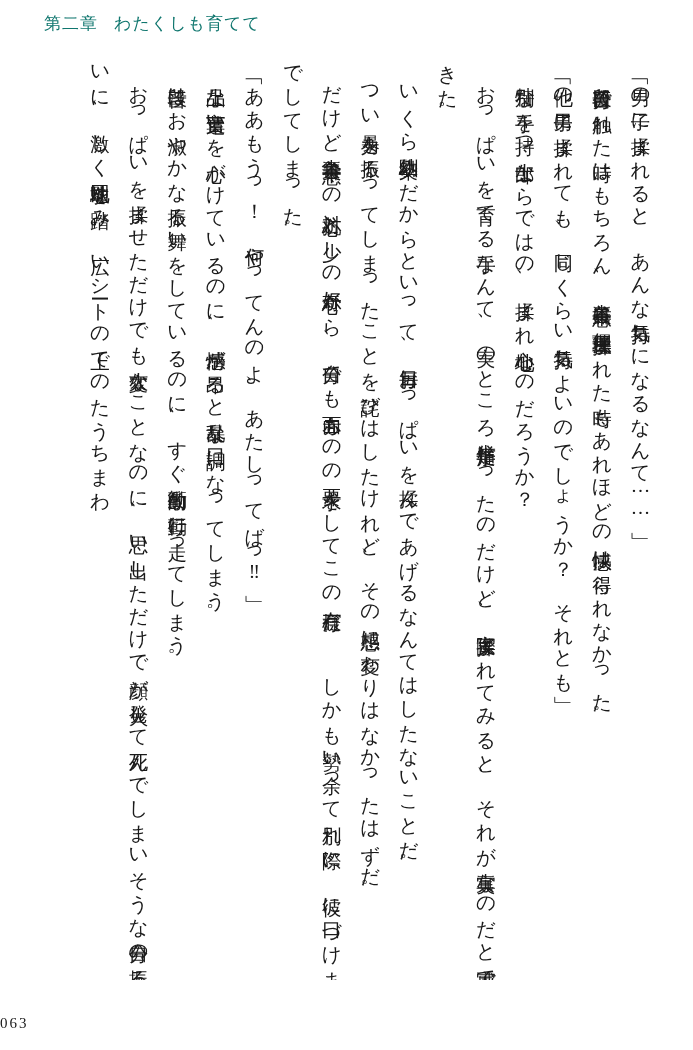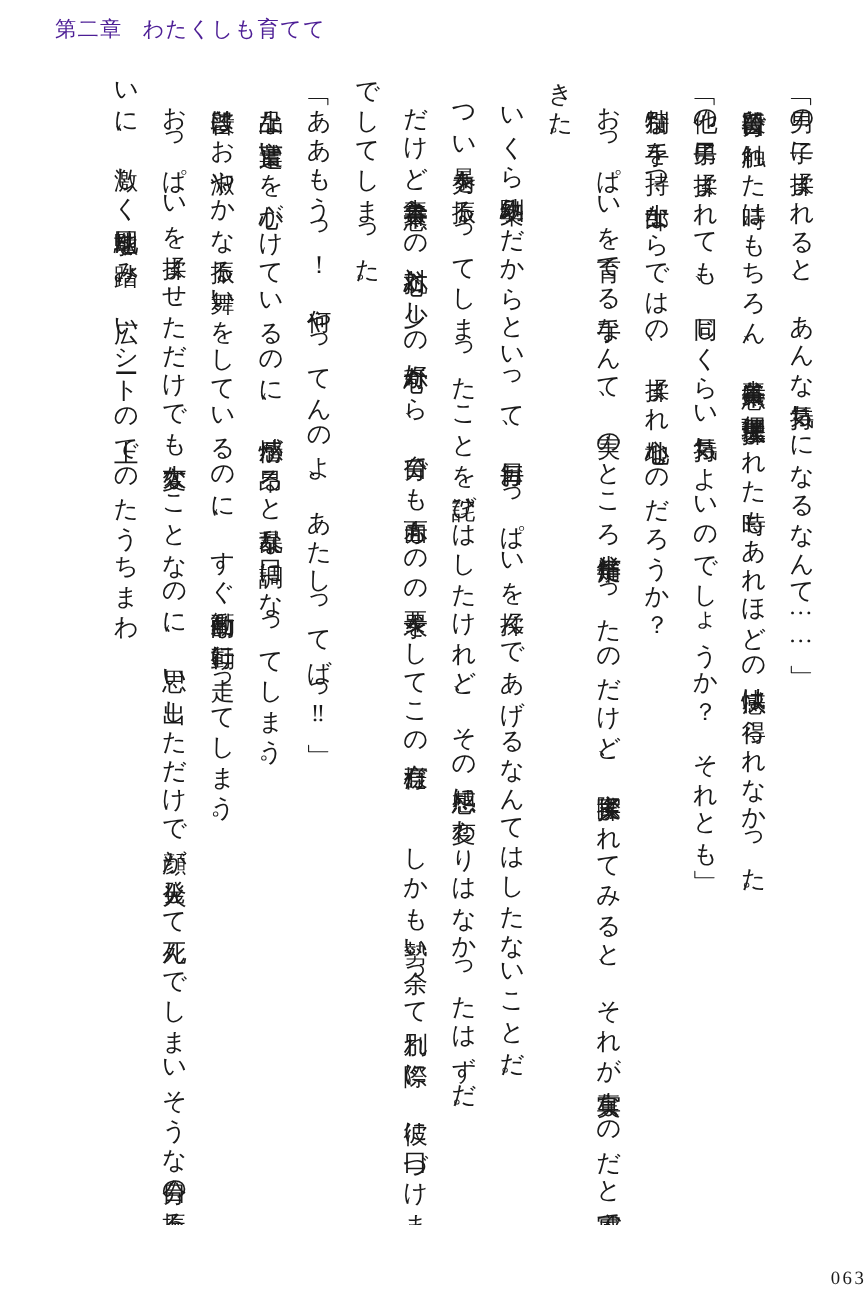--- a/index.html
+++ b/index.html
@@ -20,21 +20,21 @@
     box-sizing: border-box;
   }
   
   .page-header {
     position: absolute;
     top: 12px;
     left: 44px;
     font-size: 17px;
     letter-spacing: 1px;
     white-space: nowrap;
-    color: #4c1d95;
+    color: #0f766e;
   }
   .page-header .chap-num {
     margin-right: 16px;
   }
   
   .body-text {
     position: absolute;
     top: 52px;
     right: 34px;
     bottom: 70px;
@@ -55,21 +55,21 @@
     text-indent: 0;
   }
   .body-text p.indent {
     text-indent: 19.5px;
   }
   .page-number {
     position: absolute;
     bottom: 18px;
     left: 0;
     right: 0;
-    text-align: right;
+    text-align: left;
     font-size: 15px;
     letter-spacing: 2px;
     color: #1a1a1a;
     font-family: "Liberation Serif", "DejaVu Serif", serif;
   }
 </style>
 </head>
 <body>
 
 <div class="page">

